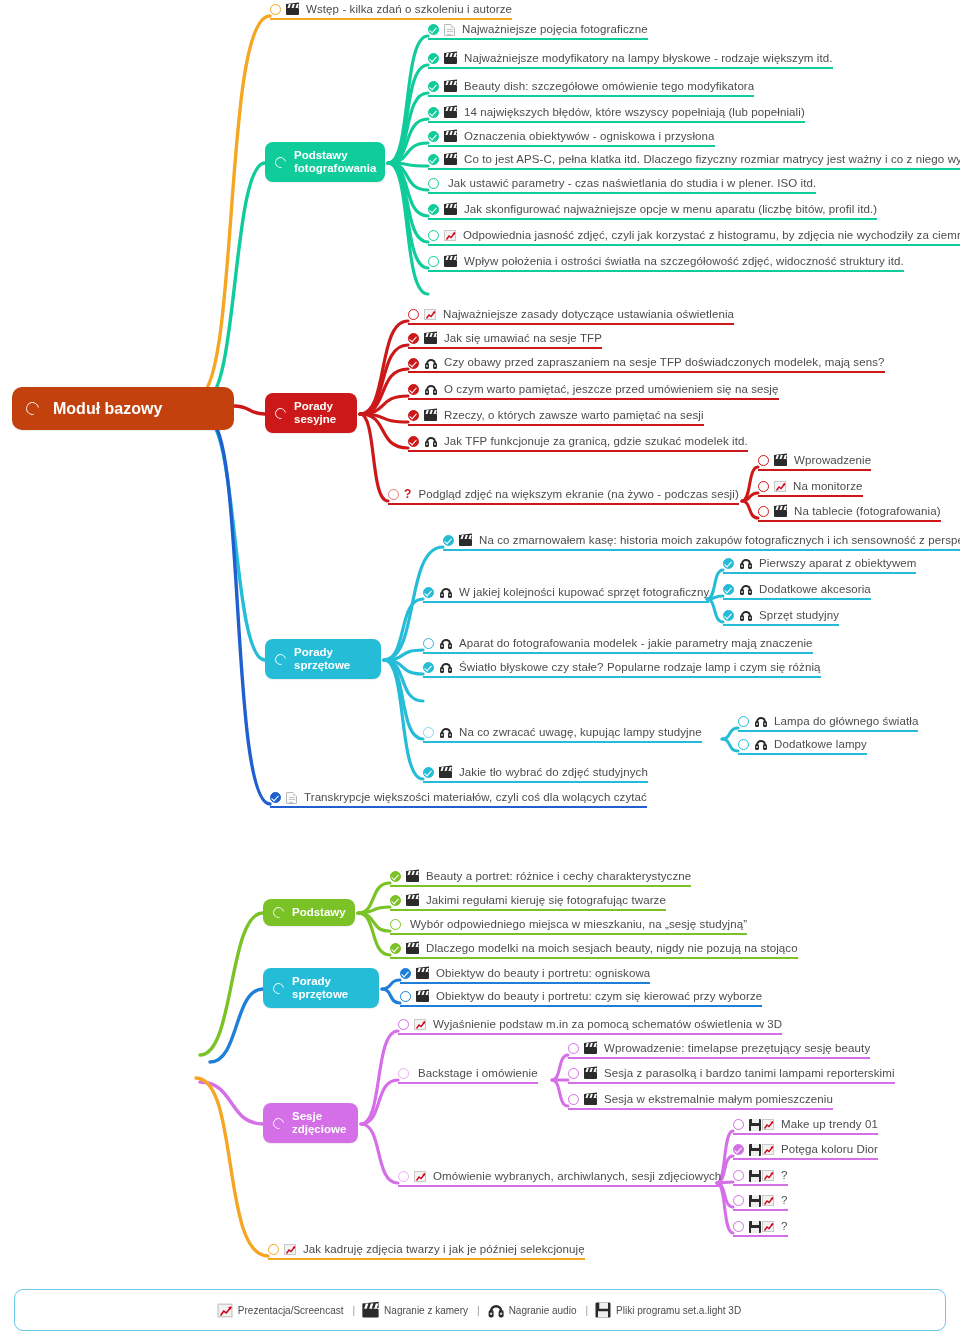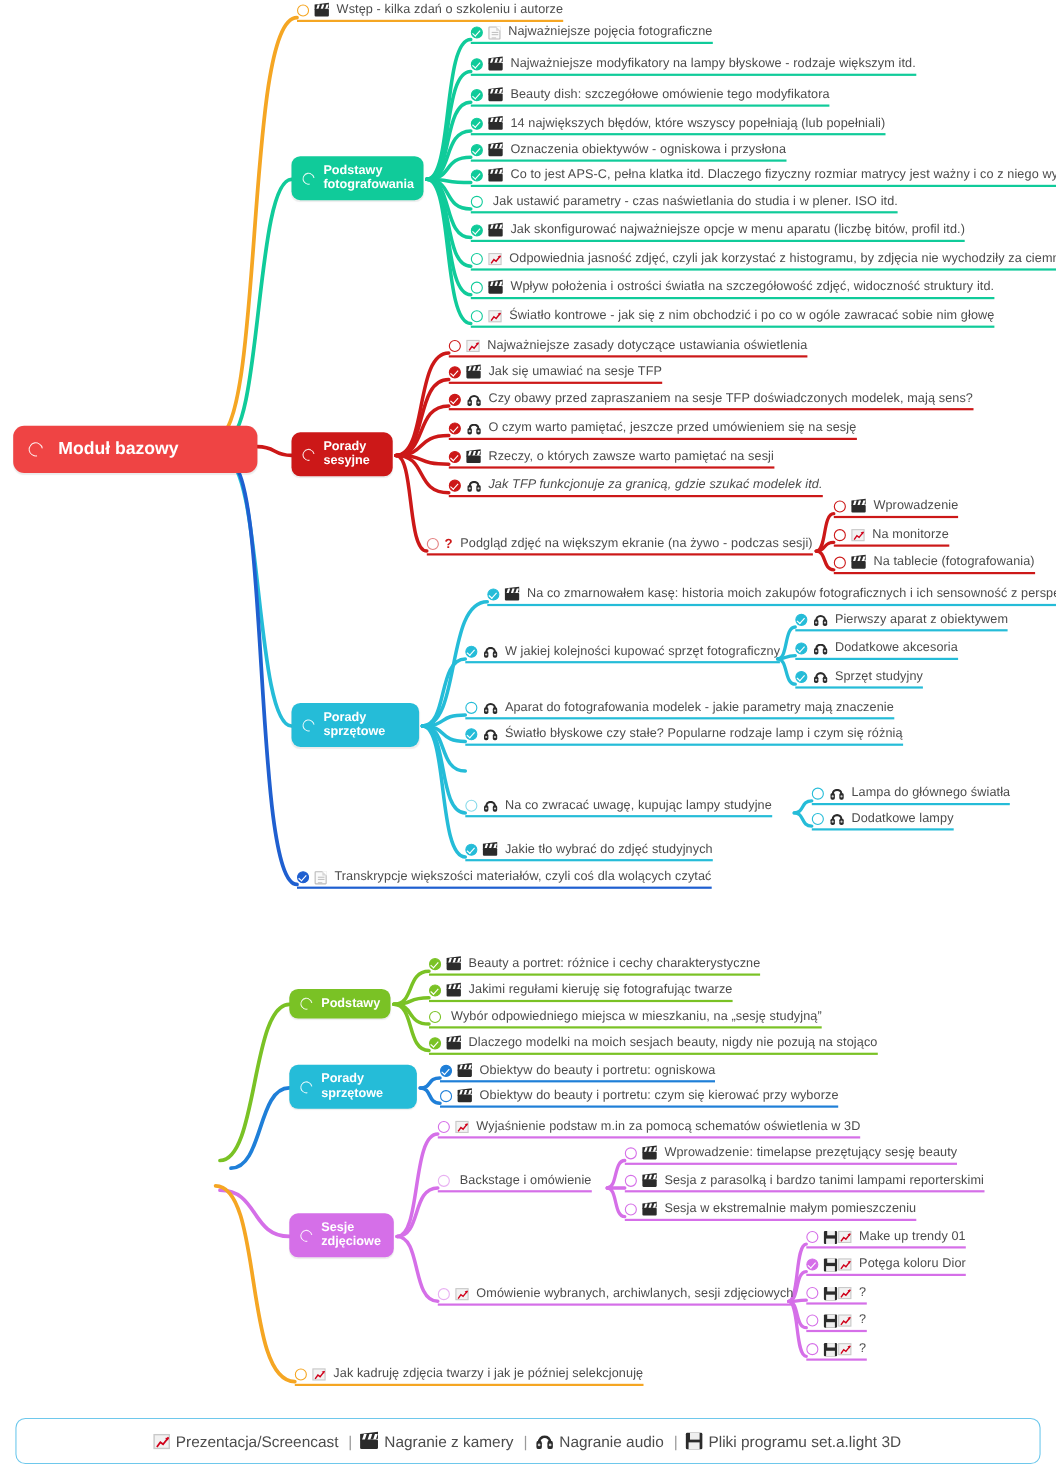--- a/index.html
+++ b/index.html
@@ -105,21 +105,21 @@
   .root .lbl{ font-size:16px; line-height:19px; text-align:center; white-space:pre-line; }
   .root .spin{ width:13px;height:13px;flex:0 0 13px;margin-right:14px; }
 
   
   #legend{
     position:absolute;
     left:14px; top:1289px; width:932px; height:42px;
     border:1.4px solid #6ec8ec; border-radius:9px;
     background:#fff;
     display:flex; align-items:center; justify-content:center;
-    font-size:14px; color:#4c4c4c;
+    font-size:10px; color:#4c4c4c;
   }
   #legend .seg{ display:flex; align-items:center; }
   #legend .seg .gly{ margin-right:5px; }
   #legend .sep{ margin:0 9px; color:#9a9a9a; }
 </style>
 </head>
 <body>
 
 <div id="stage">
   <svg id="wires" viewBox="0 0 960 1335">
@@ -294,32 +294,20 @@
         <span class="ico-clap">
           <span class="top"></span>
           <span class="s1"></span>
           <span class="s2"></span>
           <span class="s3"></span>
           <span class="body"></span>
         </span>
       </span>
       <span class="txt">Wpływ położenia i ostrości światła na szczegółowość zdjęć, widoczność struktury itd.</span>
     </div>
-    <div class="leaf" style="left: 428px; top: 281px; border-bottom: 2.5px solid rgb(16, 203, 154);">
-      <span class="bul open" style="color: rgb(16, 203, 154);"></span>
-      <span class="gly">
-        <span class="ico-chart">
-          <svg width="12" height="11">
-            <polyline points="1.5,8.5 4,5 6,6.5 10,1.5" fill="none" stroke="#d0021b" stroke-width="1.3"></polyline>
-            <polygon points="10,1.5 7.4,1.9 9.6,3.8" fill="#d0021b"></polygon>
-          </svg>
-        </span>
-      </span>
-      <span class="txt">Światło kontrowe - jak się z nim obchodzić i po co w ogóle zawracać sobie nim głowę</span>
-    </div>
     <div class="node" style="left: 265px; top: 142px; width: 120px; background: rgb(16, 203, 154);">
       <span class="spin"></span>
       <span class="lbl">Podstawy
 fotografowania</span>
     </div>
     <div class="leaf" style="left: 408px; top: 308px; border-bottom: 2.5px solid rgb(204, 24, 24);">
       <span class="bul open" style="color: rgb(204, 24, 24);"></span>
       <span class="gly">
         <span class="ico-chart">
           <svg width="12" height="11">
@@ -371,21 +359,21 @@
         <span class="ico-clap">
           <span class="top"></span>
           <span class="s1"></span>
           <span class="s2"></span>
           <span class="s3"></span>
           <span class="body"></span>
         </span>
       </span>
       <span class="txt">Rzeczy, o których zawsze warto pamiętać na sesji</span>
     </div>
-    <div class="leaf" style="left: 408px; top: 435px; border-bottom: 2.5px solid rgb(204, 24, 24); font-style: italic;">
+    <div class="leaf" style="left: 408px; top: 435px; border-bottom: 2.5px solid rgb(204, 24, 24);">
       <span class="bul done" style="color: rgb(204, 24, 24);"></span>
       <span class="gly">
         <span class="ico-head">
           <span class="arc"></span>
           <span class="l"></span>
           <span class="r"></span>
         </span>
       </span>
       <span class="txt">Jak TFP funkcjonuje za granicą, gdzie szukać modelek itd.</span>
     </div>
@@ -562,21 +550,21 @@
           <span class="body"></span>
         </span>
       </span>
       <span class="txt">Jakie tło wybrać do zdjęć studyjnych</span>
     </div>
     <div class="node" style="left: 265px; top: 639px; width: 116px; background: rgb(37, 188, 216);">
       <span class="spin"></span>
       <span class="lbl">Porady
 sprzętowe</span>
     </div>
-    <div class="node root" style="left: 12px; top: 387px; width: 222px; background: #ef4444;">
+    <div class="node root" style="left: 12px; top: 387px; width: 222px; background: #c2410c;">
       <span class="spin"></span>
       <span class="lbl">Moduł bazowy</span>
     </div>
     <div class="leaf" style="left: 270px; top: 3px; border-bottom: 2.5px solid rgb(245, 166, 35);">
       <span class="bul open" style="color: rgb(245, 166, 35);"></span>
       <span class="gly">
         <span class="ico-clap">
           <span class="top"></span>
           <span class="s1"></span>
           <span class="s2"></span>

